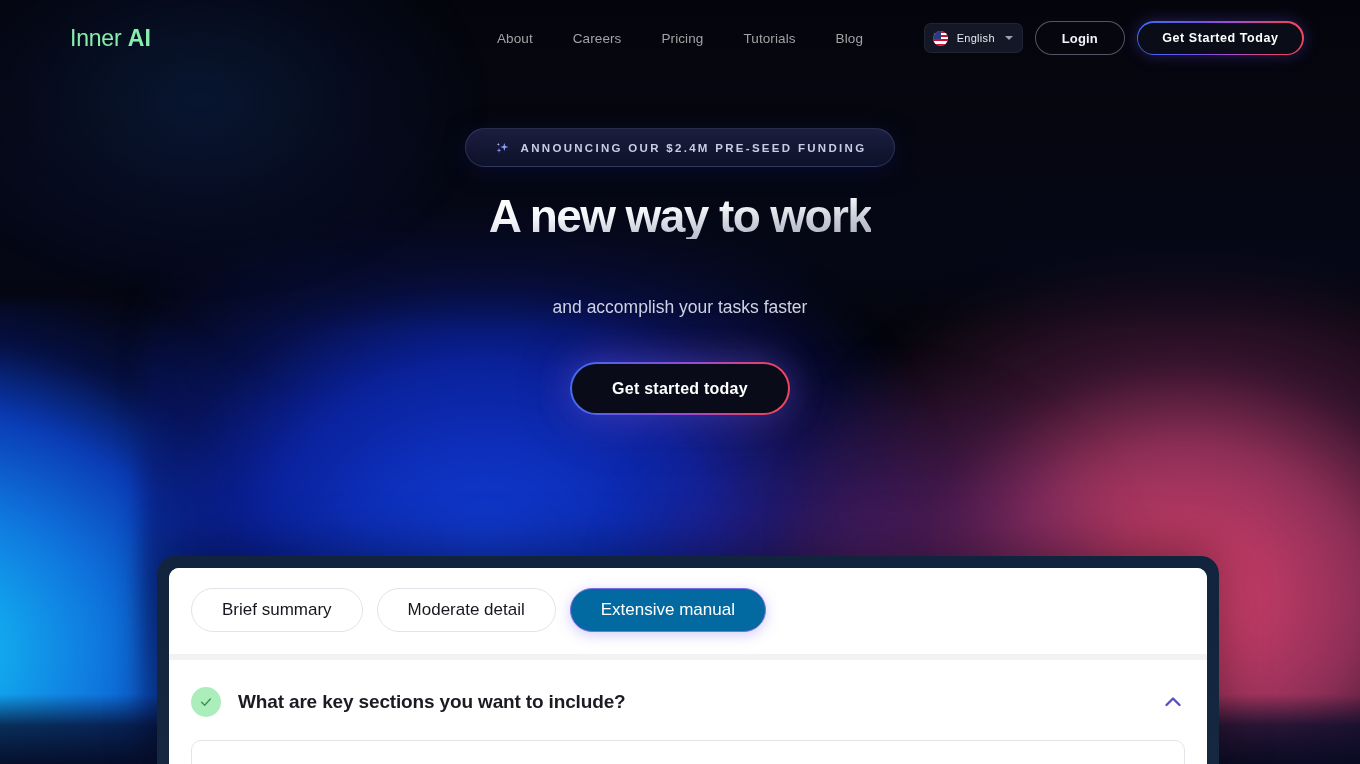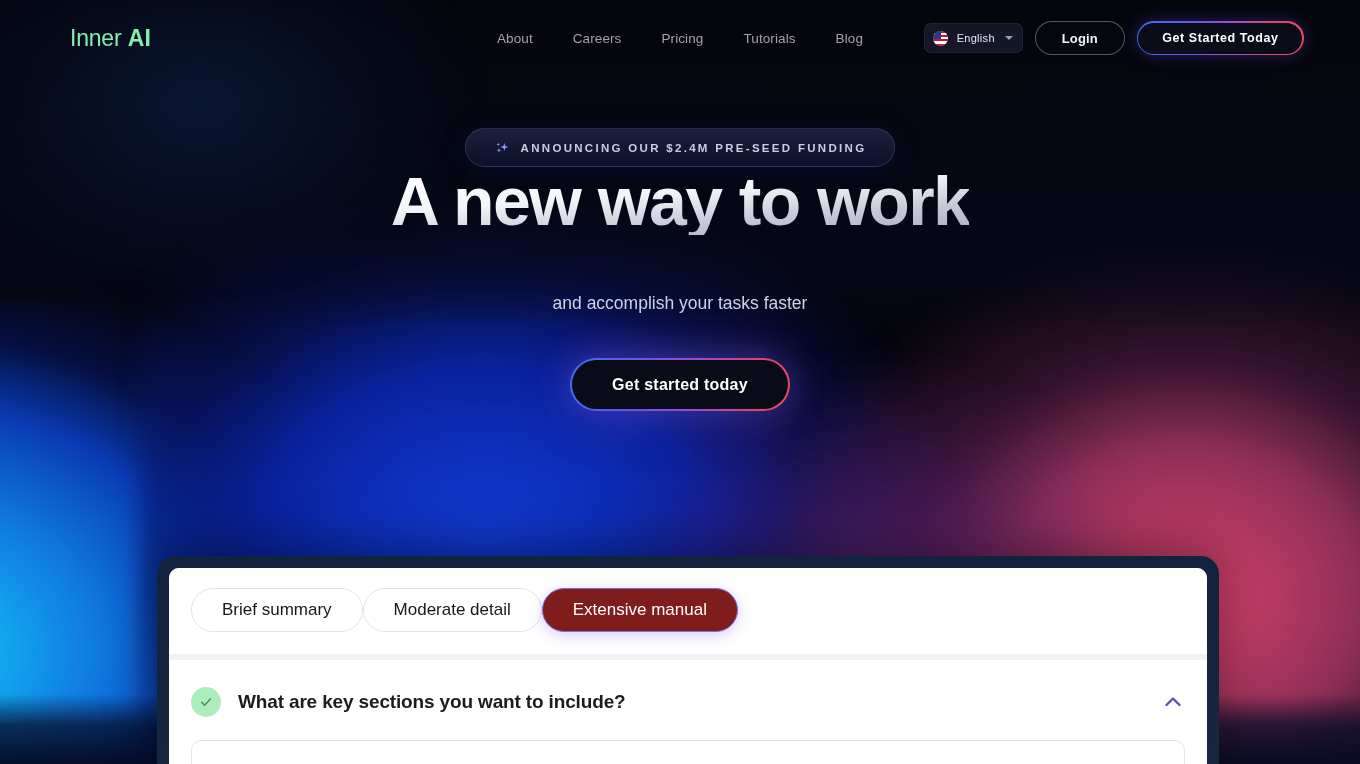--- a/index.html
+++ b/index.html
@@ -180,21 +180,22 @@
     border: 1px solid rgba(150,160,220,0.20);
     box-shadow: 0 4px 22px rgba(10,20,70,0.5);
   }
   .announce-text {
     color: #c9cde4; font-size: 11.5px; font-weight: 600;
     letter-spacing: 2.3px; white-space: nowrap;
   }
   .sparkle { width: 16px; height: 16px; display: block; }
 
   .headline {
-    font-size: 68px; font-weight: 700; letter-spacing: -1.6px;
+    margin-top: 26px;
+    font-size: 46px; font-weight: 700; letter-spacing: -1.6px;
     line-height: 1.0;
     background: linear-gradient(176deg, #ffffff 12%, #f3f4f8 42%, #c6c9d6 72%, #a9adbe 100%);
     -webkit-background-clip: text; background-clip: text;
     color: transparent; -webkit-text-fill-color: transparent;
     white-space: nowrap;
   }
 
   .subtitle {
     margin-top: 28px;
     text-align: center;
@@ -233,32 +234,32 @@
     background: #f4f4f6;
     border-radius: 10px 10px 0 0;
     overflow: hidden;
     display: flex; flex-direction: column;
   }
 
   .panel-tabs {
     background: #ffffff;
     padding: 20px 22px 22px 22px;
   }
-  .tabs { display: flex; }
+  .tabs { display: flex; gap: 14px; }
   .tab {
     height: 44px; padding: 0 30px;
     display: flex; align-items: center; justify-content: center;
     border-radius: 999px;
     background: #ffffff;
     border: 1px solid #e2e3e8;
     color: #17181f; font-size: 17px; font-weight: 500;
     white-space: nowrap;
   }
   .tab.active {
-    background: #7f1d1d;
+    background: #0369a1;
     border-color: #7c6ce8;
     color: #ffffff;
     box-shadow: 0 3px 14px rgba(124,108,232,0.35);
   }
 
   .panel-gap { height: 12px; background: #f2f2f5; }
 
   .panel-accordion {
     flex: 1;
     background: #ffffff;

